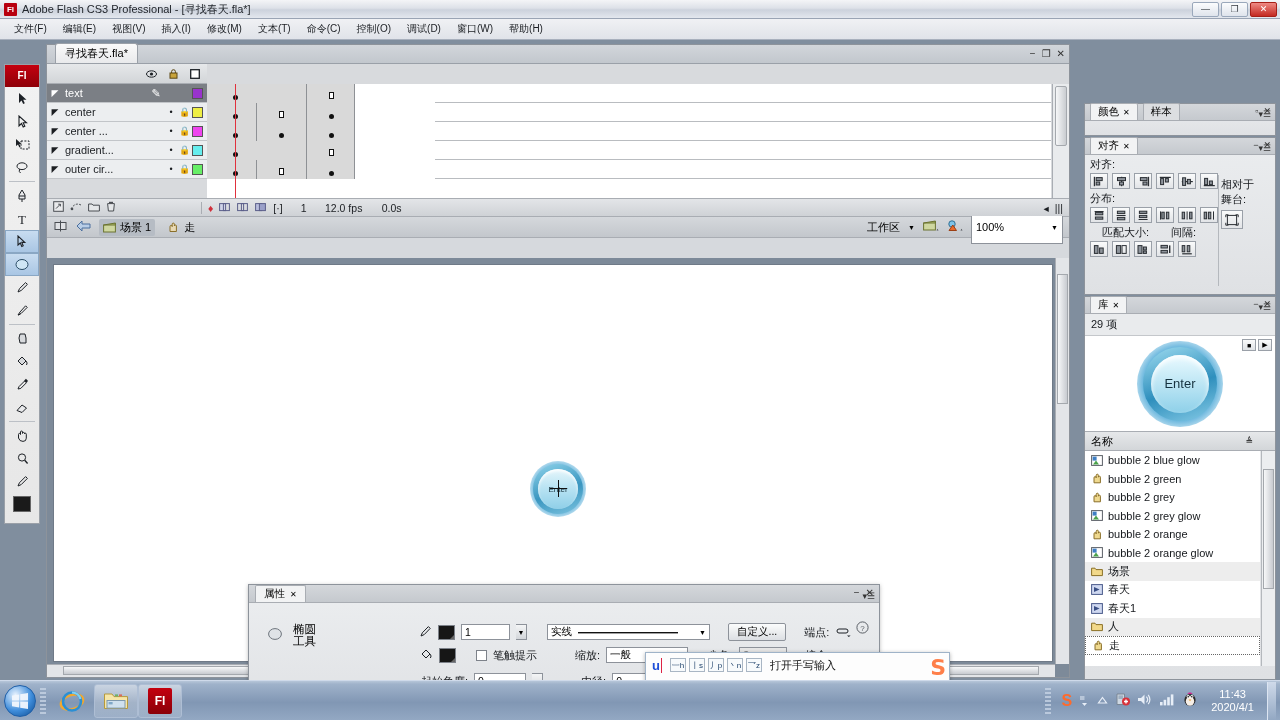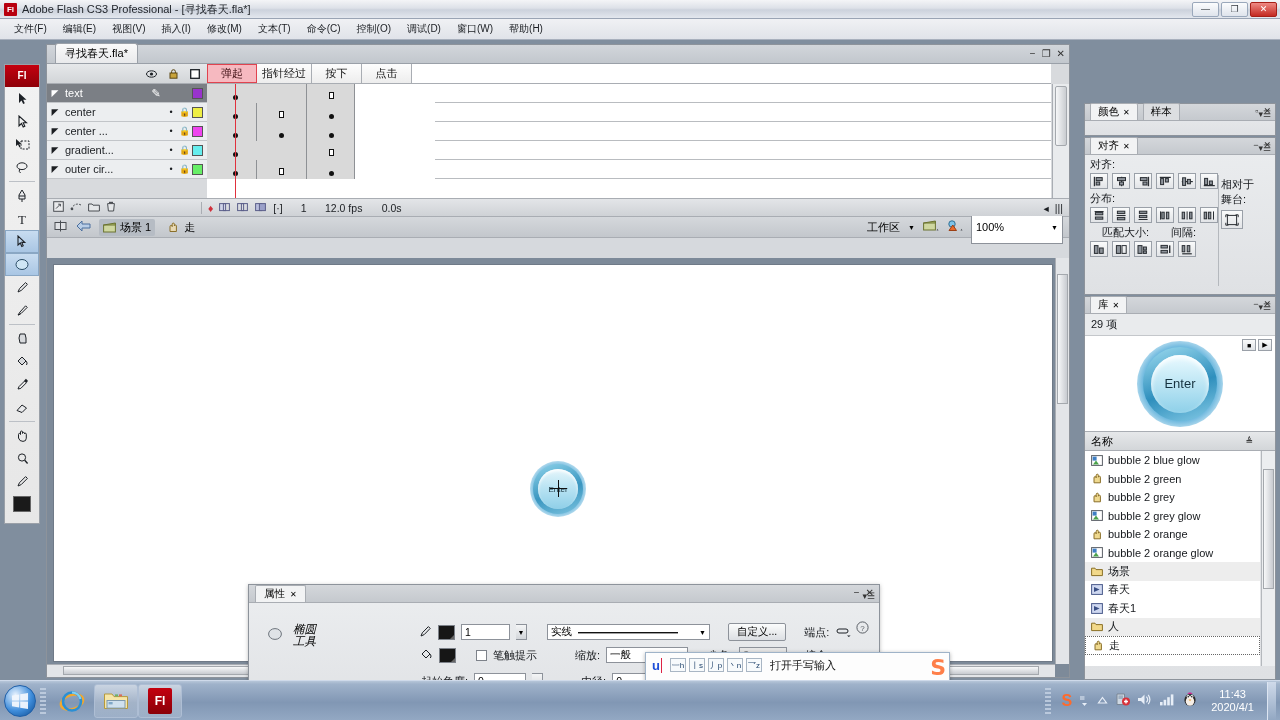--- a/index.html
+++ b/index.html
@@ -432,26 +432,20 @@
               <path d="M2.6 4 V2.6 A1.9 1.9 0 0 1 6.4 2.6 V4" fill="none" stroke="#5c4712"></path>
             </svg>
         </span>
         <span class="ico">
           <svg width="10" height="10" viewBox="0 0 10 10">
               <rect x="0.7" y="0.7" width="8.6" height="8.6" fill="#fff" stroke="#1d2126" stroke-width="1.3"></rect>
             </svg>
         </span>
       </div>
 
-      <div id="tl-frames-head">
-        <div class="statecell active">弹起</div>
-        <div class="statecell wide">指针经过</div>
-        <div class="statecell">按下</div>
-        <div class="statecell">点击</div>
-      </div>
 
       <div id="tl-layers">
         <div class="lrow sel">
           <span class="licon">◤</span>
           <span class="lname">text</span>
           <span class="pencil">✎</span>
           <span class="dot"></span>
           <span class="lock"></span>
           <span class="swatch" style="background:#9933cc"></span>
         </div>
@@ -1043,21 +1037,21 @@
         <span style="font-size:8px">✕</span>
       </div>
       <div class="pwbtns">
         <span>−</span>
         <span>✕</span>
       </div>
       <div class="pmenu">▾☰</div>
     </div>
     <div class="pbody">
 
-      <div style="position:absolute; left:18px; top:20px; display:flex; align-items:center; gap:10px;font-style:italic;">
+      <div style="position:absolute; left:18px; top:20px; display:flex; align-items:center; gap:10px;">
         <span>
           <svg width="16" height="14" viewBox="0 0 16 14">
               <ellipse cx="8" cy="7" rx="6.4" ry="5.4" fill="#dfe3e7" stroke="#6d747c"></ellipse>
             </svg>
         </span>
         <span style="line-height:12px; font-size:11.5px;">
           <span style="display:block">椭圆</span>
           <span style="display:block">工具</span>
         </span>
       </div>

